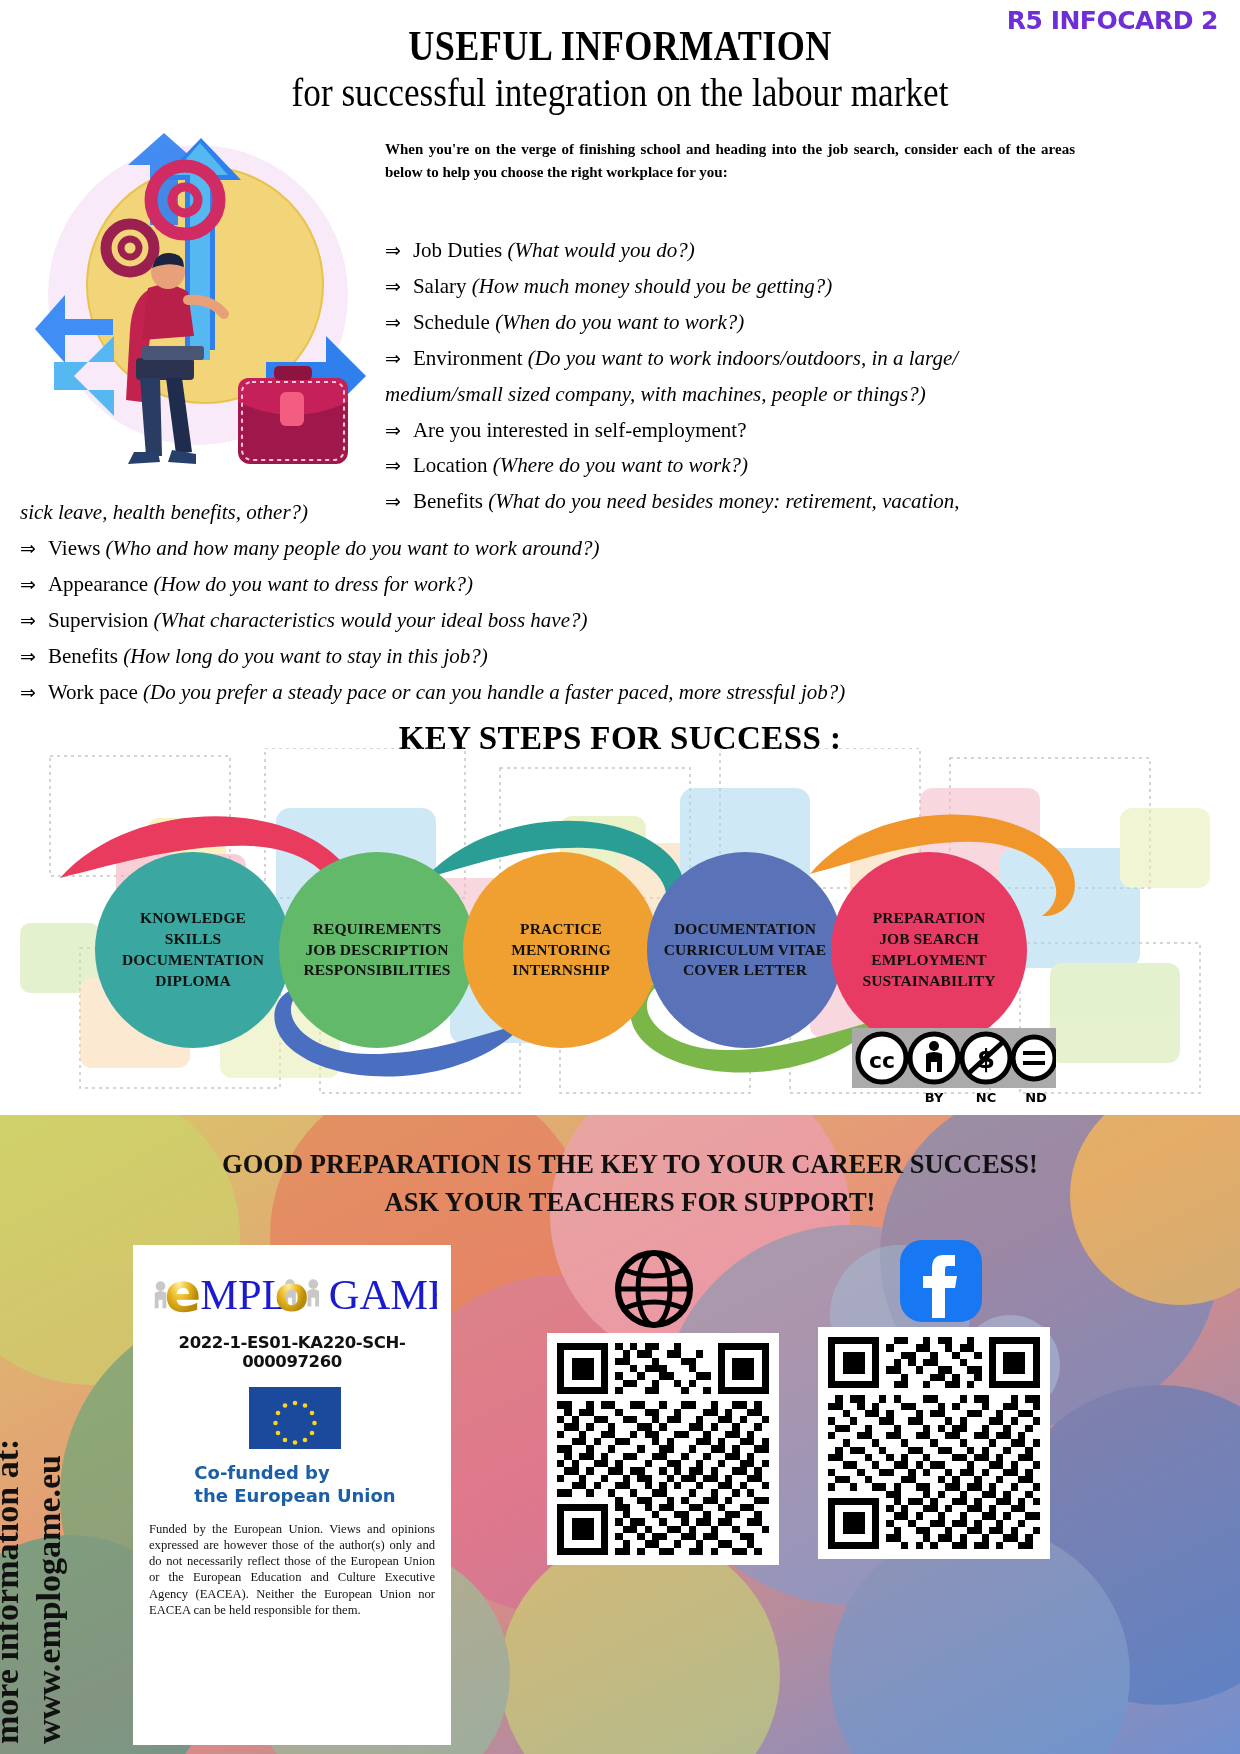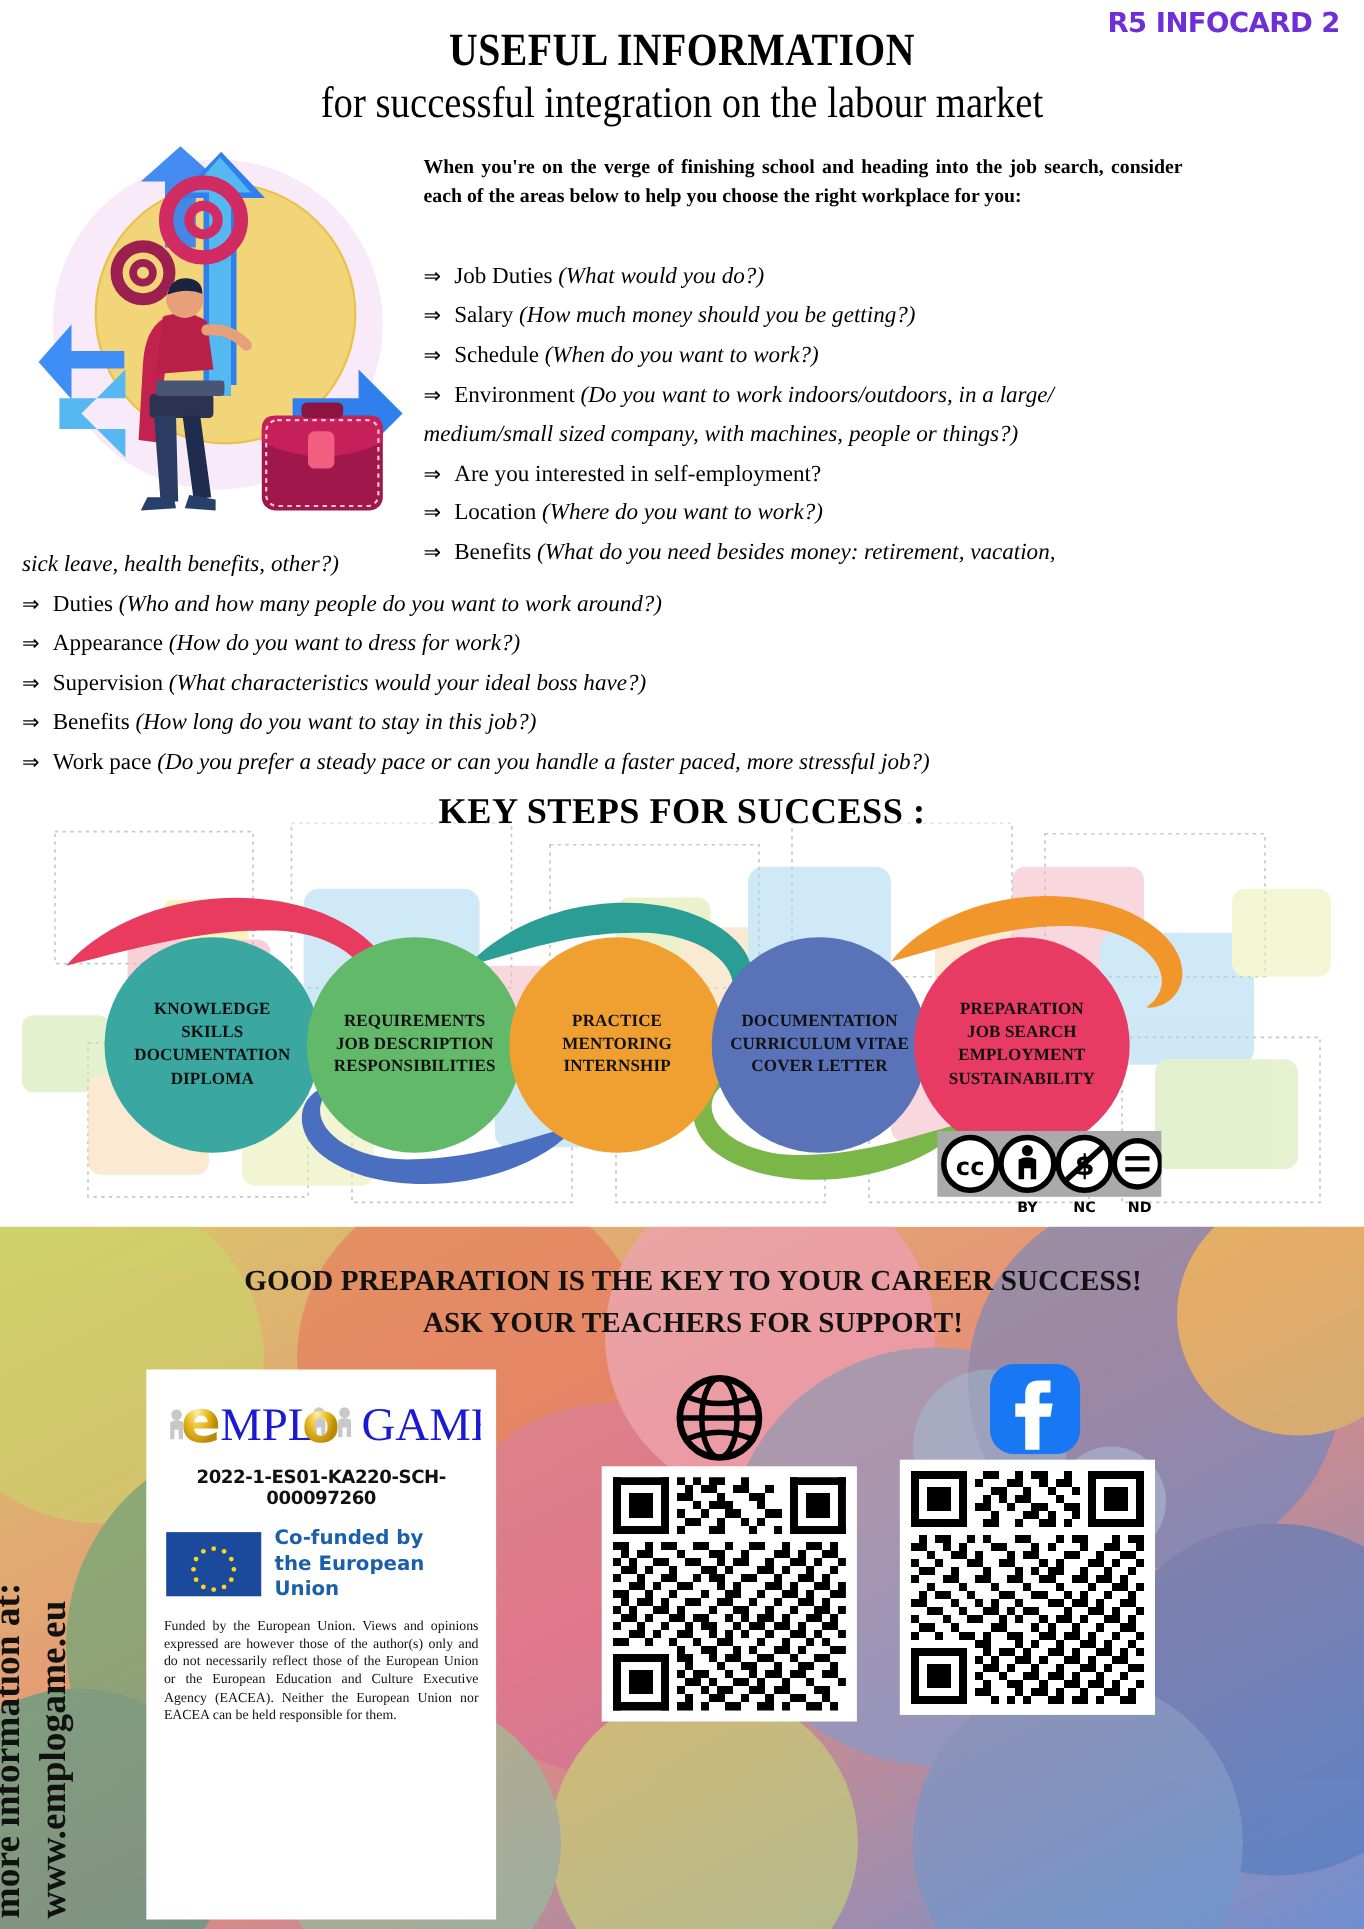--- a/index.html
+++ b/index.html
@@ -44,21 +44,21 @@
     left: 30px; top: 130px;
     width: 345px; height: 360px;
   }
   .illus svg { width: 100%; height: 100%; }
 
   
   .intro {
     position: absolute;
     left: 385px; top: 138px;
     width: 690px;
-    font-size: 18px;
+    font-size: 15px;
     font-weight: bold;
     line-height: 1.52;
     text-align: justify;
   }
   .list-right {
     position: absolute;
     left: 385px; top: 235px;
     width: 700px;
     font-size: 21px;
     line-height: 1.52;
@@ -190,20 +190,21 @@
     letter-spacing: -0.4px;
     color: #111;
     margin-top: 12px;
   }
   .eu-row {
     display: flex;
     align-items: center;
     gap: 12px;
     margin-top: 16px;
     padding-left: 6px;
+    flex-direction: column;
   }
   .eu-flag { width: 92px; height: 62px; }
   .eu-flag svg { width: 100%; height: 100%; }
   .eu-text {
     font-family: "DejaVu Sans", sans-serif;
     font-weight: bold;
     font-size: 18px;
     line-height: 1.28;
     color: #1b5fa8;
   }
@@ -298,21 +299,21 @@
   <span class="li"><span class="arrow">⇒</span><span>Schedule</span> <i>(When do you want to work?)</i></span>
   <span class="li"><span class="arrow">⇒</span><span>Environment</span> <i>(Do you want to work indoors/outdoors, in a large/</i></span>
   <span class="cont">medium/small sized company, with machines, people or things?)</span>
   <span class="li"><span class="arrow">⇒</span><span>Are you interested in self-employment?</span></span>
   <span class="li"><span class="arrow">⇒</span><span>Location</span> <i>(Where do you want to work?)</i></span>
   <span class="li"><span class="arrow">⇒</span><span>Benefits</span> <i>(What do you need besides money: retirement, vacation,</i></span>
 </div>
 
 <div class="list-full">
   <span class="cont">sick leave, health benefits, other?)</span>
-  <span class="li"><span class="arrow">⇒</span><span>Duties</span> <i>(Who and how many people do you want to work around?)</i></span>
+  <span class="li"><span class="arrow">⇒</span><span>Views</span> <i>(Who and how many people do you want to work around?)</i></span>
   <span class="li"><span class="arrow">⇒</span><span>Appearance</span> <i>(How do you want to dress for work?)</i></span>
   <span class="li"><span class="arrow">⇒</span><span>Supervision</span> <i>(What characteristics would your ideal boss have?)</i></span>
   <span class="li"><span class="arrow">⇒</span><span>Benefits</span> <i>(How long do you want to stay in this job?)</i></span>
   <span class="li"><span class="arrow">⇒</span><span>Work pace</span> <i>(Do you prefer a steady pace or can you handle a faster paced, more stressful job?)</i></span>
 </div>
 
 <div class="steps-head">KEY STEPS FOR SUCCESS :</div>
 
 <div class="steps-canvas">
   <svg viewBox="0 0 1200 360">

